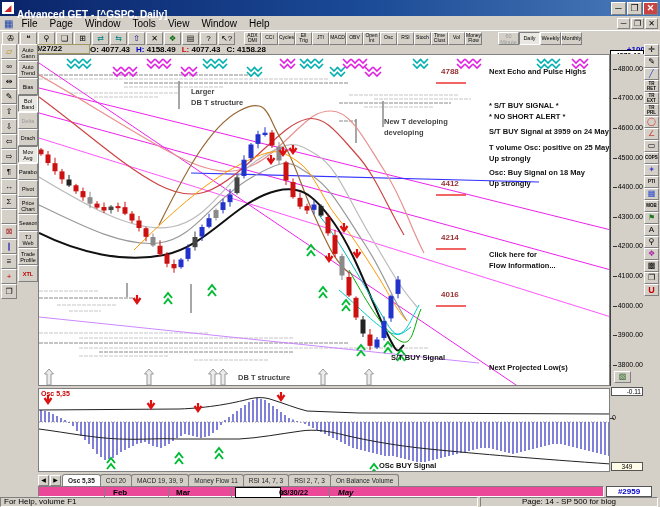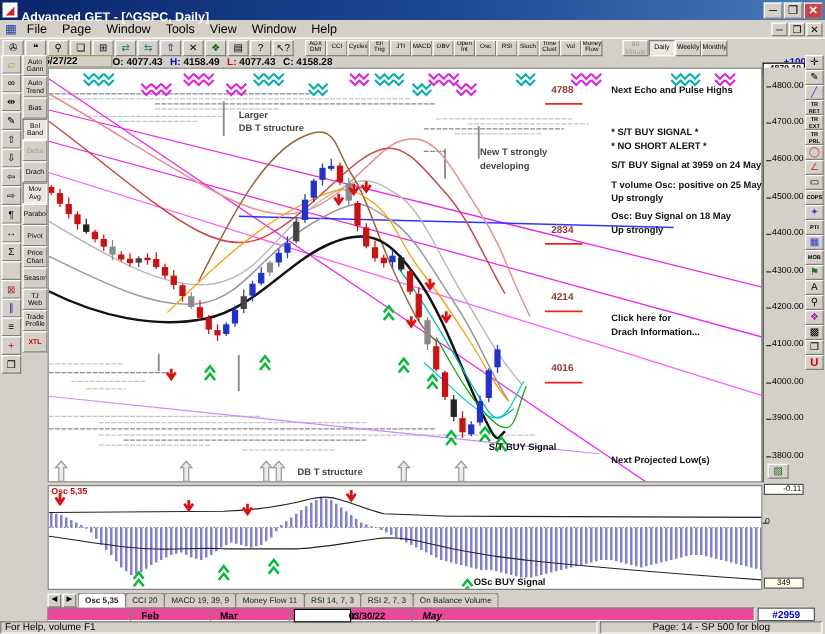--- a/index.html
+++ b/index.html
@@ -427,43 +427,43 @@
           <polygon points="184,314 188.5,319 186,319 186,330 182,330 182,319 179.5,319" fill="#ececec" stroke="#999999" stroke-width="1"></polygon>
           <polygon points="284,314 288.5,319 286,319 286,330 282,330 282,319 279.5,319" fill="#ececec" stroke="#999999" stroke-width="1"></polygon>
           <polygon points="330,314 334.5,319 332,319 332,330 328,330 328,319 325.5,319" fill="#ececec" stroke="#999999" stroke-width="1"></polygon>
         </g>
       </svg>
     <div class="annot" style="left:152px;top:32px">
       <div>Larger</div>
         <div>DB T structure</div>
     </div>
     <div class="annot" style="left:345px;top:62px">
-      <div>New T strongly</div>
+      <div>New T developing</div>
         <div>developing</div>
     </div>
     <div class="annot" style="left:199px;top:318px">
       <div>DB T structure</div>
     </div>
     <div class="annot black" style="left:352px;top:298px">
       <div>S/T BUY Signal</div>
     </div>
     <div class="level-lbl" style="left:402px;top:12px">4788</div>
-    <div class="level-lbl" style="left:402px;top:124px">2834</div>
+    <div class="level-lbl" style="left:402px;top:124px">4412</div>
     <div class="level-lbl" style="left:402px;top:178px">4214</div>
     <div class="level-lbl" style="left:402px;top:235px">4016</div>
     <div class="signal" style="top:12px">Next Echo and Pulse Highs</div>
     <div class="signal" style="top:46px">* S/T BUY SIGNAL *</div>
     <div class="signal" style="top:57px">* NO SHORT ALERT *</div>
     <div class="signal" style="top:72px">S/T BUY Signal at 3959 on 24 May</div>
     <div class="signal" style="top:88px">T volume Osc: positive on 25 May</div>
     <div class="signal" style="top:99px">Up strongly</div>
     <div class="signal" style="top:113px">Osc: Buy Signal on 18 May</div>
     <div class="signal" style="top:124px">Up strongly</div>
     <div class="signal link" style="top:159px">Click here for</div>
-    <div class="signal link" style="top:170px">Drach Information...</div>
+    <div class="signal link" style="top:170px">Flow Information...</div>
     <div class="signal" style="top:308px">Next Projected Low(s)</div>
   </div>
 
   <div id="price-top-box" class="abs">4879.19</div>
   <div id="price-axis" class="abs">
       <div class="tick" style="top: 11px;">4800.00</div>
       <div class="tick" style="top: 40px;">4700.00</div>
       <div class="tick" style="top: 70px;">4600.00</div>
       <div class="tick" style="top: 100px;">4500.00</div>
       <div class="tick" style="top: 129px;">4400.00</div>

